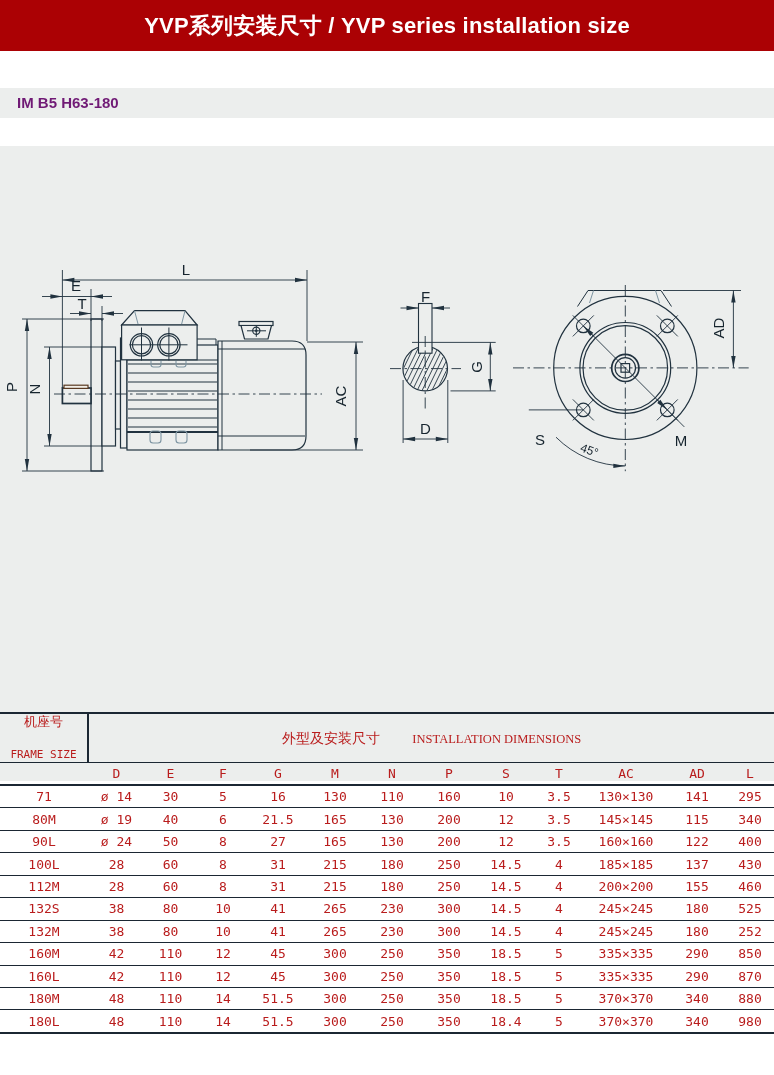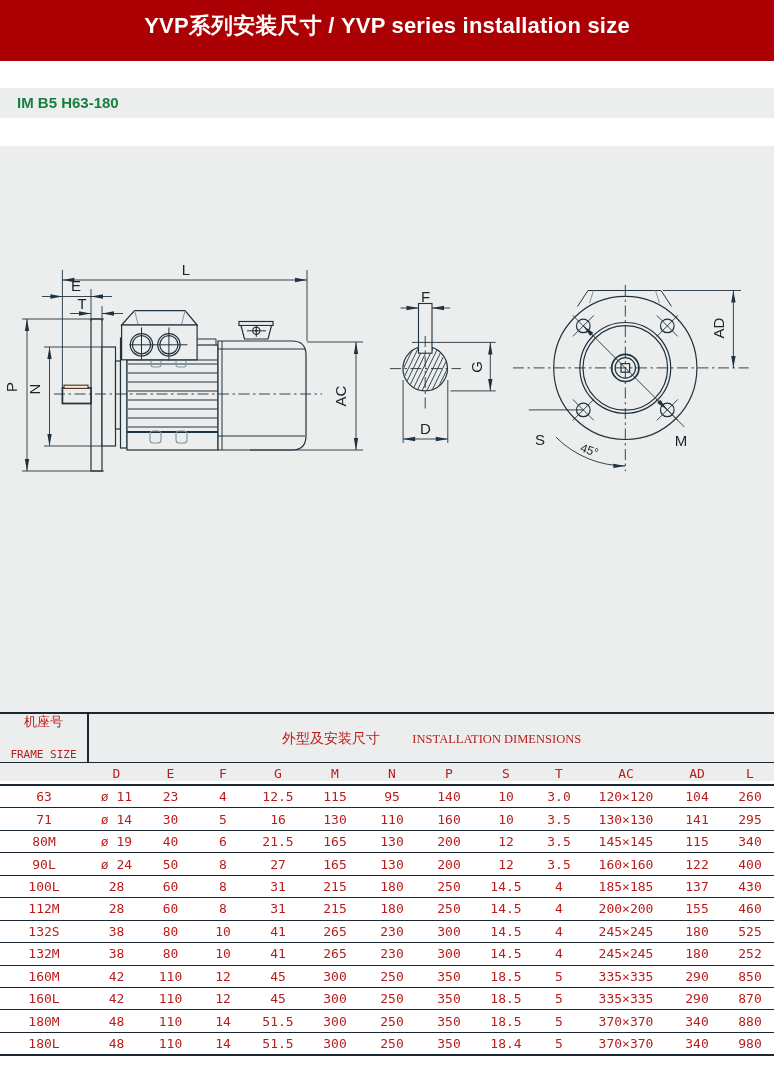--- a/index.html
+++ b/index.html
@@ -1,22 +1,22 @@
 <!DOCTYPE html>
 <html><head>
 <meta charset="utf-8">
 <style>
   html,body{margin:0;padding:0;background:#fff;}
   .page{position:relative;width:774px;height:1075px;background:#ffffff;overflow:hidden;
         font-family:"Liberation Sans",sans-serif;}
-  .titlebar{position:absolute;left:0;top:0;width:774px;height:61px;background:#AB0104;}
+  .titlebar{position:absolute;left:0;top:0;width:774px;height:51px;background:#AB0104;}
   .titlebar h1{margin:0;line-height:51px;text-align:center;color:#ffffff;font-size:22px;
         font-weight:bold;letter-spacing:0.2px;}
   .subtitle{position:absolute;left:0;top:88px;width:774px;height:30px;background:#ECEEED;}
-  .subtitle span{display:block;line-height:30px;padding-left:17px;color:#15803d;
+  .subtitle span{display:block;line-height:30px;padding-left:17px;color:#701a75;
         font-size:15px;font-weight:bold;}
   .panel{position:absolute;left:0;top:146px;width:774px;height:635px;background:#ECEEED;}
   svg{display:block;}
   svg .shape{fill:#ECEEED;stroke:#21323F;stroke-width:1.2;}
   svg .shapeo{fill:#ECEEED;stroke:#21323F;stroke-width:1.1;}
   svg .shape2{fill:#ECEEED;stroke:#21323F;stroke-width:1.7;}
   svg .shapef{fill:#21323F;stroke:none;}
   svg .shapel{fill:none;stroke:#7E95A2;stroke-width:1.1;}
   svg .key{fill:#F2EFE8;stroke:#5A3A22;stroke-width:1.2;}
   svg .ln{stroke:#21323F;stroke-width:1;fill:none;}
@@ -247,35 +247,20 @@
             <td>P</td>
             <td>S</td>
             <td>T</td>
             <td>AC</td>
             <td>AD</td>
             <td>L</td>
           </tr>
       </thead>
       <tbody>
           <tr>
-            <td>63</td>
-            <td>ø 11</td>
-            <td>23</td>
-            <td>4</td>
-            <td>12.5</td>
-            <td>115</td>
-            <td>95</td>
-            <td>140</td>
-            <td>10</td>
-            <td>3.0</td>
-            <td>120×120</td>
-            <td>104</td>
-            <td>260</td>
-          </tr>
-          <tr>
             <td>71</td>
             <td>ø 14</td>
             <td>30</td>
             <td>5</td>
             <td>16</td>
             <td>130</td>
             <td>110</td>
             <td>160</td>
             <td>10</td>
             <td>3.5</td>

